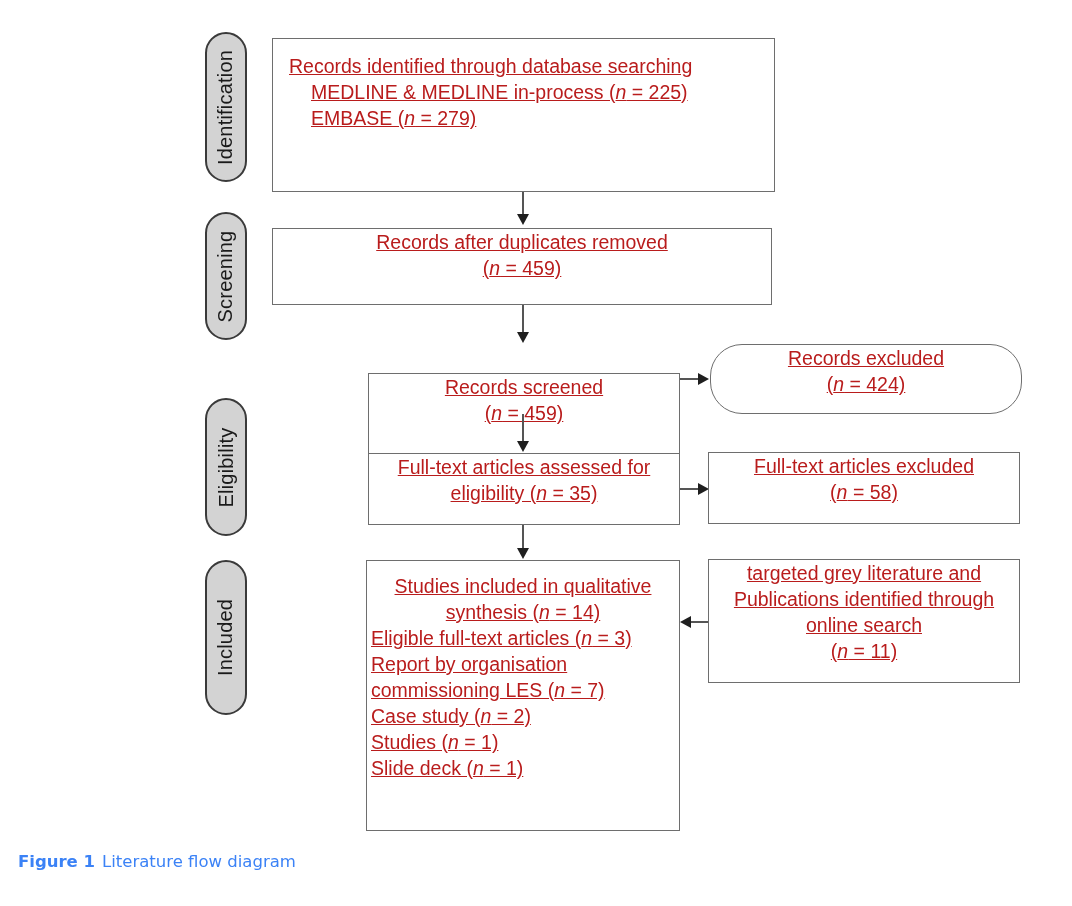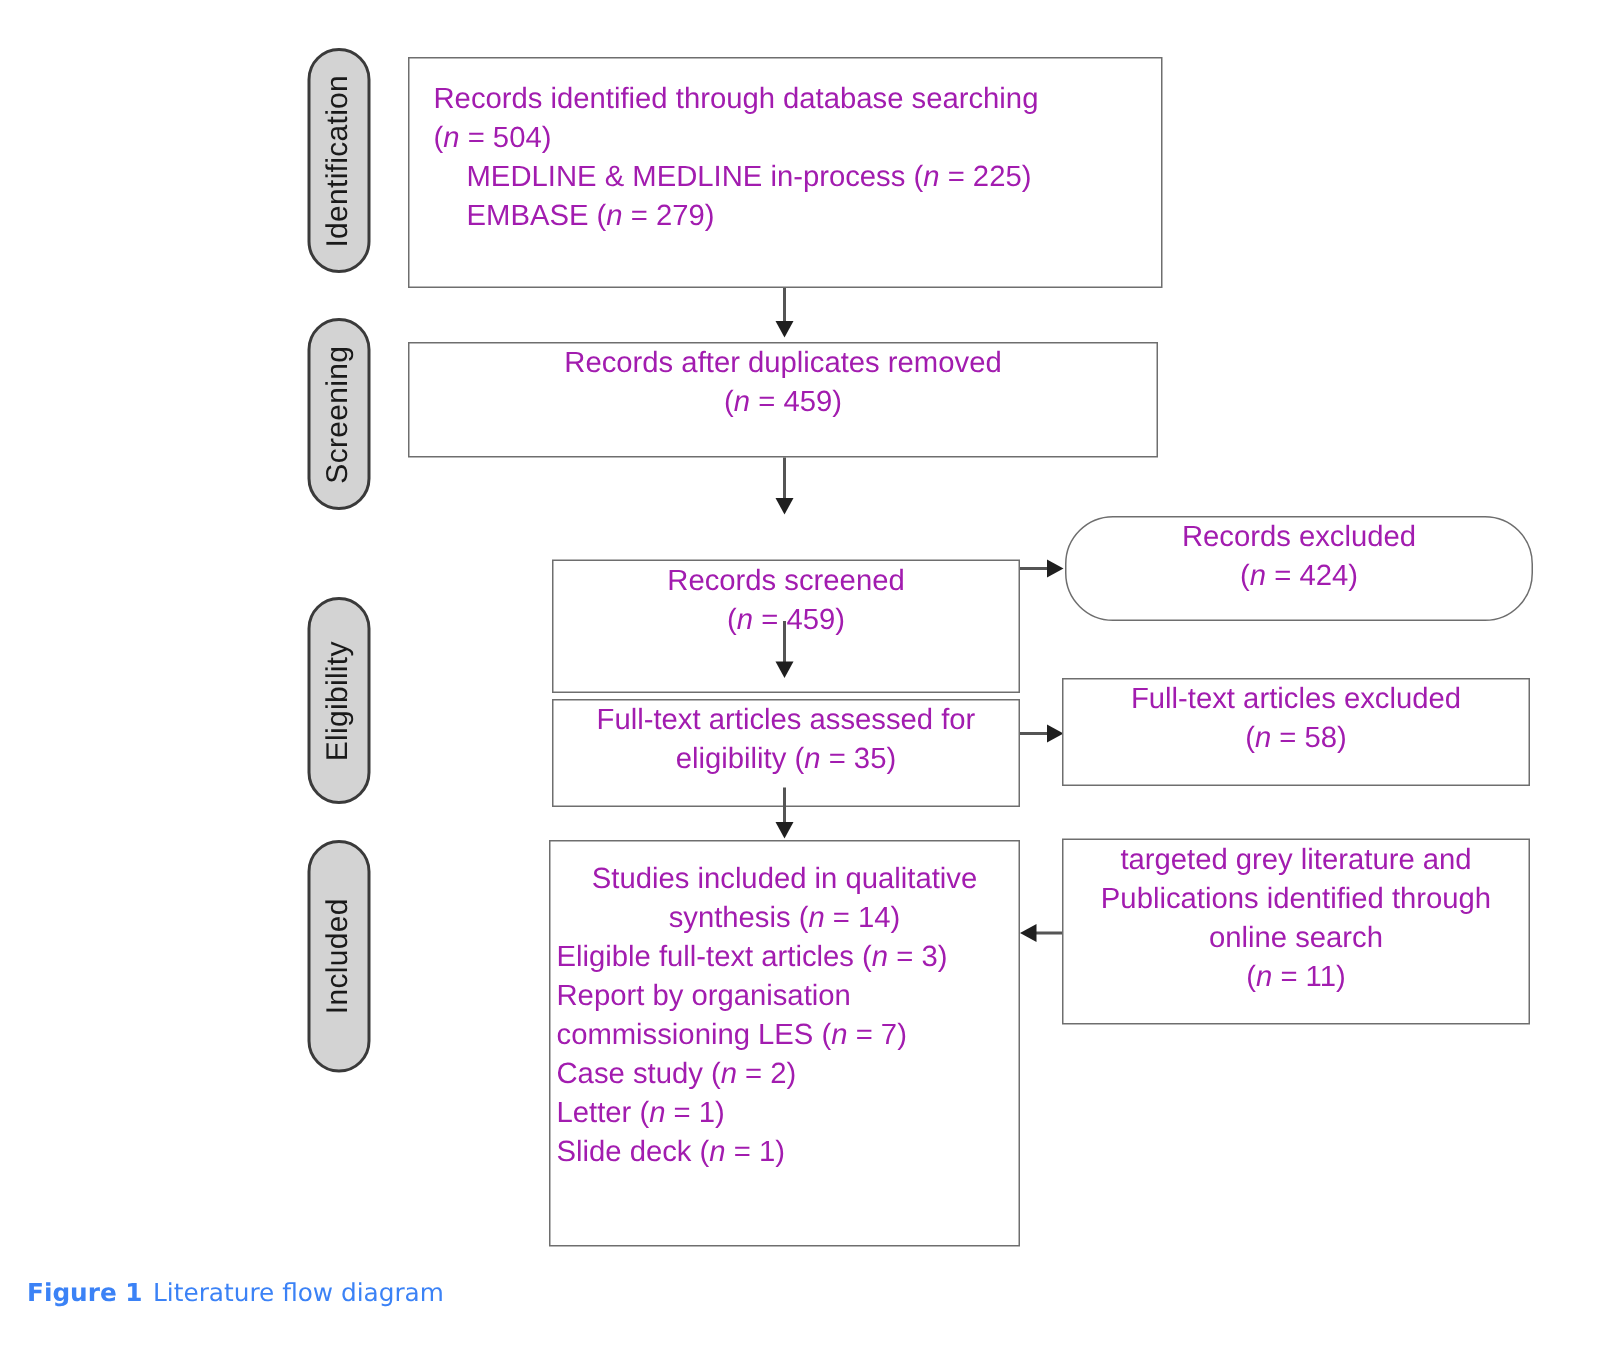--- a/index.html
+++ b/index.html
@@ -46,21 +46,22 @@
   }
 
   
   .box {
     position: absolute;
     background: #ffffff;
     border: 1.5px solid #6e6e6e;
     box-sizing: border-box;
     font-size: 19.5px;
     line-height: 26px;
-    color: #a21caf;
+    color: #b91c1c;
+    text-decoration: underline;
   }
   .box.center-text {
     display: flex;
     flex-direction: column;
     align-items: center;
     justify-content: flex-start;
     text-align: center;
   }
   .box.left-text {
     display: flex;
@@ -137,21 +138,20 @@
   <div class="pill" style="left:205px; top:398px; height:138px;">
     <span class="pill-label">Eligibility</span>
   </div>
 
   <div class="pill" style="left:205px; top:560px; height:155px;">
     <span class="pill-label">Included</span>
   </div>
 
   <div class="box left-text" style="left:272px; top:38px; width:503px; height:154px; padding:14px 16px;">
     <span class="ln">Records identified through database searching</span>
-    <span class="ln"><span>(</span><em class="n">n</em><span> = 504)</span></span>
     <span class="ln indent gap-top"><span>MEDLINE &amp; MEDLINE in-process (</span><em class="n">n</em><span> = 225)</span></span>
     <span class="ln indent"><span>EMBASE (</span><em class="n">n</em><span> = 279)</span></span>
   </div>
 
   <div class="vline" style="left:522px; top:192px; height:24px;"></div>
   <div class="arrow-down" style="left:517px; top:214px;"></div>
 
   <div class="box center-text" style="left:272px; top:228px; width:500px; height:77px;">
     <span class="ln">Records after duplicates removed</span>
     <span class="ln"><span>(</span><em class="n">n</em><span> = 459)</span></span>
@@ -169,21 +169,21 @@
   <div class="arrow-right" style="left:698px; top:373px;"></div>
 
   <div class="box center-text" style="left:710px; top:344px; width:312px; height:70px;border-radius:32px;">
     <span class="ln">Records excluded</span>
     <span class="ln"><span>(</span><em class="n">n</em><span> = 424)</span></span>
   </div>
 
   <div class="vline" style="left:522px; top:414px; height:28px;"></div>
   <div class="arrow-down" style="left:517px; top:441px;"></div>
 
-  <div class="box center-text" style="left:368px; top:453px; width:312px; height:72px;margin-top:13px;">
+  <div class="box center-text" style="left:368px; top:453px; width:312px; height:72px;">
     <span class="ln">Full-text articles assessed for</span>
     <span class="ln"><span>eligibility (</span><em class="n">n</em><span> = 35)</span></span>
   </div>
 
   <div class="hline" style="left:680px; top:488px; width:20px;"></div>
   <div class="arrow-right" style="left:698px; top:483px;"></div>
 
   <div class="box center-text" style="left:708px; top:452px; width:312px; height:72px;">
     <span class="ln">Full-text articles excluded</span>
     <span class="ln"><span>(</span><em class="n">n</em><span> = 58)</span></span>
@@ -196,21 +196,21 @@
     <span class="ln" style="text-align:center; width:100%;">Studies included in qualitative</span>
     <span class="ln" style="text-align:center; width:100%;"><span>synthesis (</span><em class="n">n</em><span> = 14)</span></span>
 
     <span class="ln gap-top"><span>Eligible full-text articles (</span><em class="n">n</em><span> = 3)</span></span>
 
     <span class="ln"><span>Report by organisation</span></span>
     <span class="ln"><span>commissioning LES (</span><em class="n">n</em><span> = 7)</span></span>
 
     <span class="ln"><span>Case study (</span><em class="n">n</em><span> = 2)</span></span>
 
-    <span class="ln"><span>Letter (</span><em class="n">n</em><span> = 1)</span></span>
+    <span class="ln"><span>Studies (</span><em class="n">n</em><span> = 1)</span></span>
 
     <span class="ln"><span>Slide deck (</span><em class="n">n</em><span> = 1)</span></span>
   </div>
 
   <div class="hline" style="left:690px; top:621px; width:18px;"></div>
   <div class="arrow-left" style="left:680px; top:616px;"></div>
 
   <div class="box center-text" style="left:708px; top:559px; width:312px; height:124px;">
     <span class="ln">targeted grey literature and</span>
     <span class="ln">Publications identified through</span>

